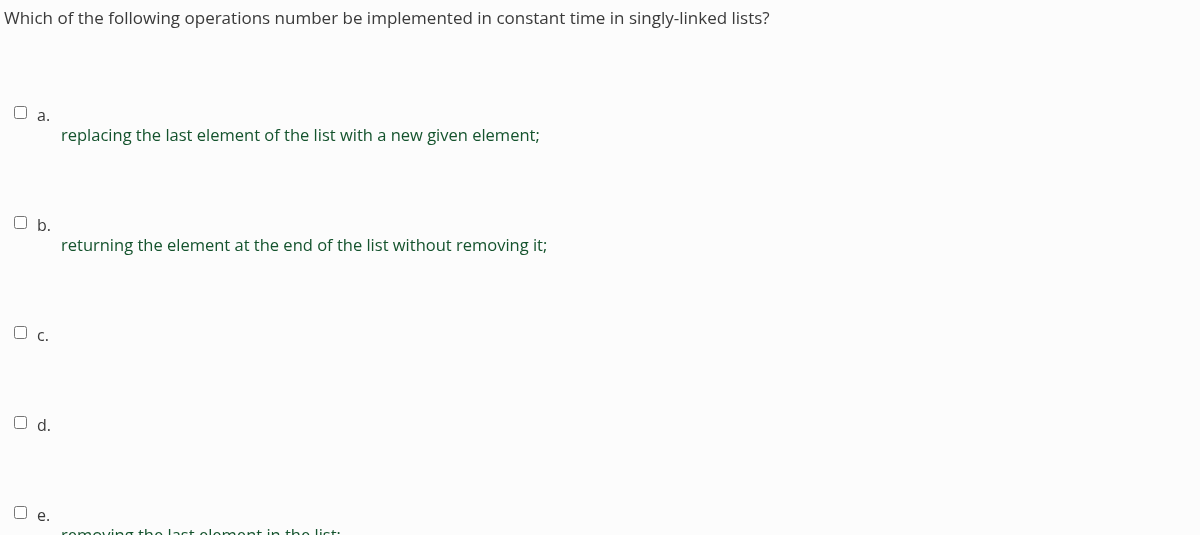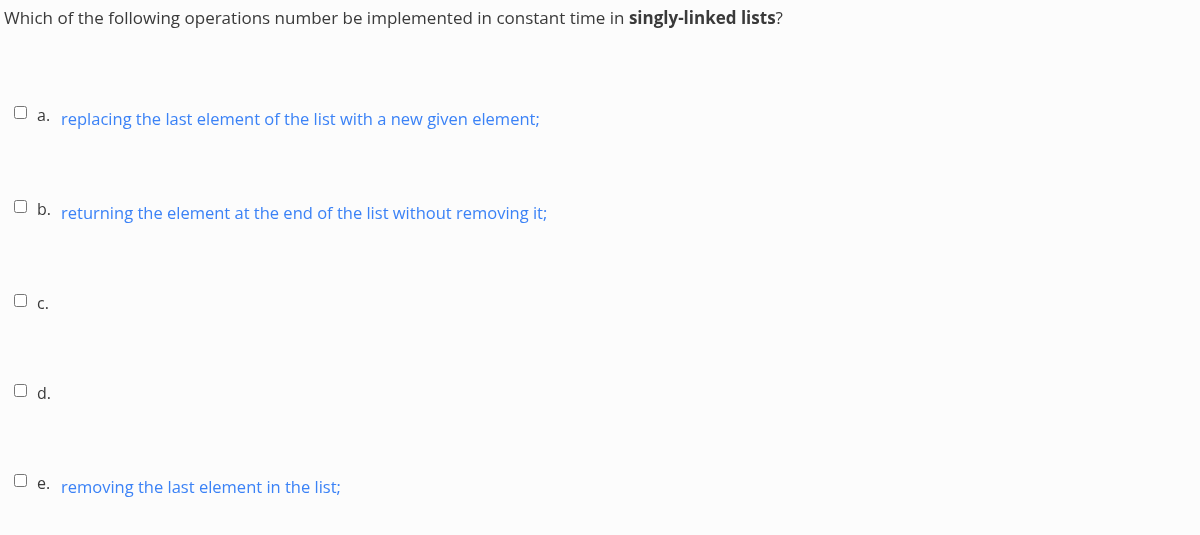--- a/index.html
+++ b/index.html
@@ -15,21 +15,21 @@
       width: 1200px;
       height: 535px;
     }
     .question-text {
       font-size: 17px;
       color: #3a3a3a;
       padding: 6px 4px 0 4px;
       line-height: 1.4;
     }
     .question-text .bold {
-      font-weight: 700;
+      font-weight: 400;
       margin-top: 40px;
     }
     .options {
       margin-top: 70px;
     }
     .option-row {
       display: flex;
       align-items: flex-start;
       padding: 4px 14px;
       margin-bottom: 60px;
@@ -47,23 +47,23 @@
     }
     .option-letter {
       font-size: 16px;
       color: #3a3a3a;
       margin-right: 6px;
       min-width: 18px;
       flex-shrink: 0;
     }
     .option-text {
       font-size: 16.5px;
-      color: #3b82f6;
+      color: #14532d;
       line-height: 1.4;
-      margin-top: 3px;
+      margin-top: 19px;
     }
   </style>
 </head>
 <body>
 
 <div class="question-text">
   <span>Which of the following operations number be implemented in constant time in </span><span class="bold">singly-linked lists</span><span>?</span>
 </div>
 
 <div class="options">

